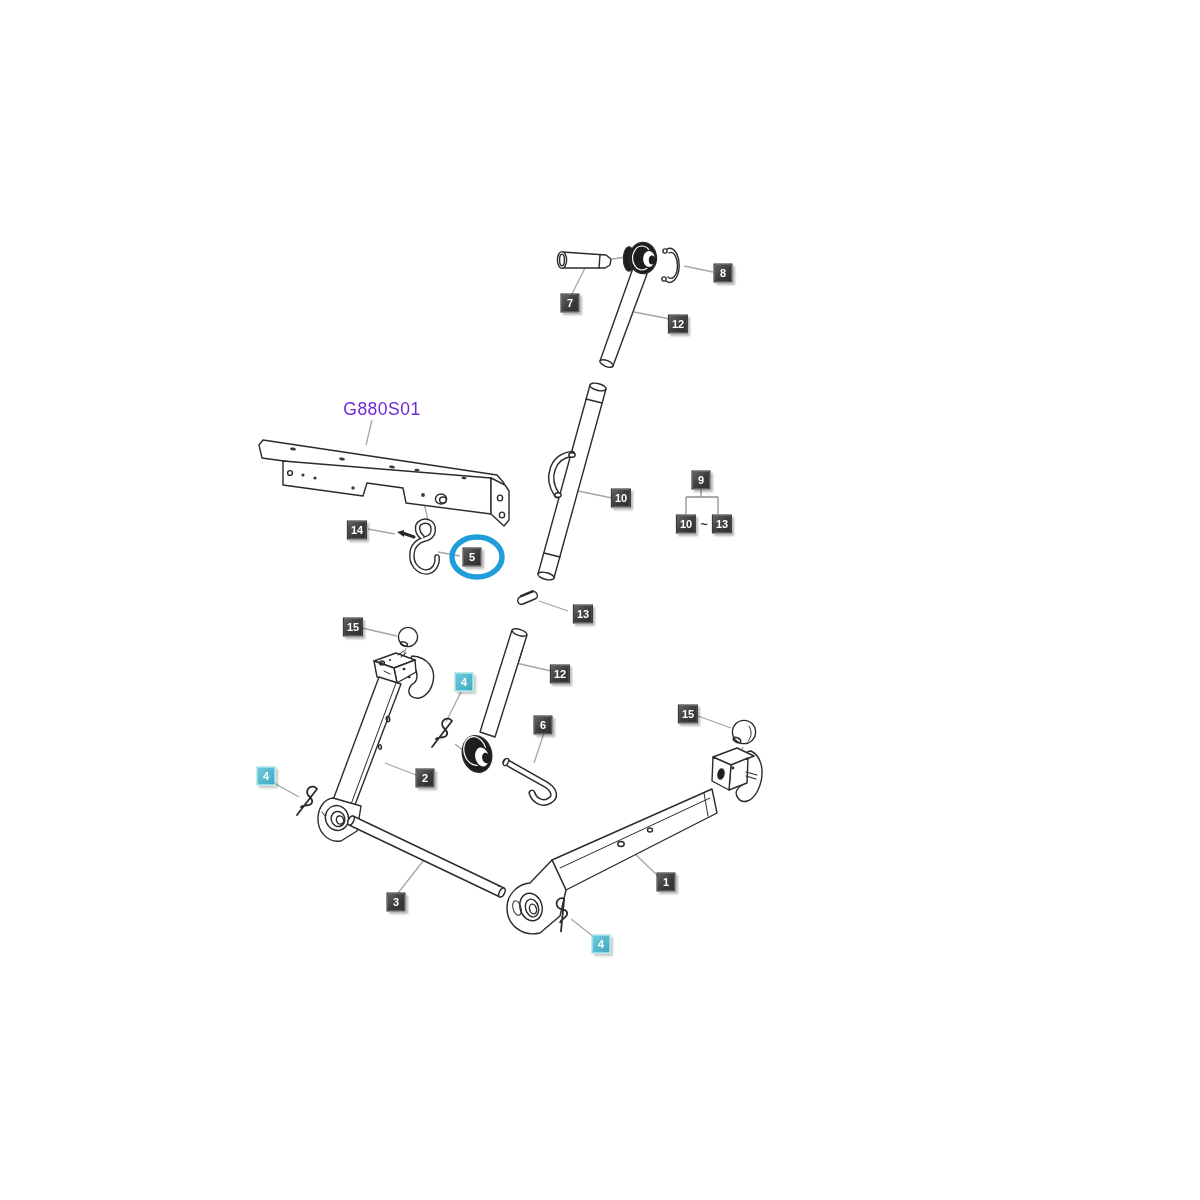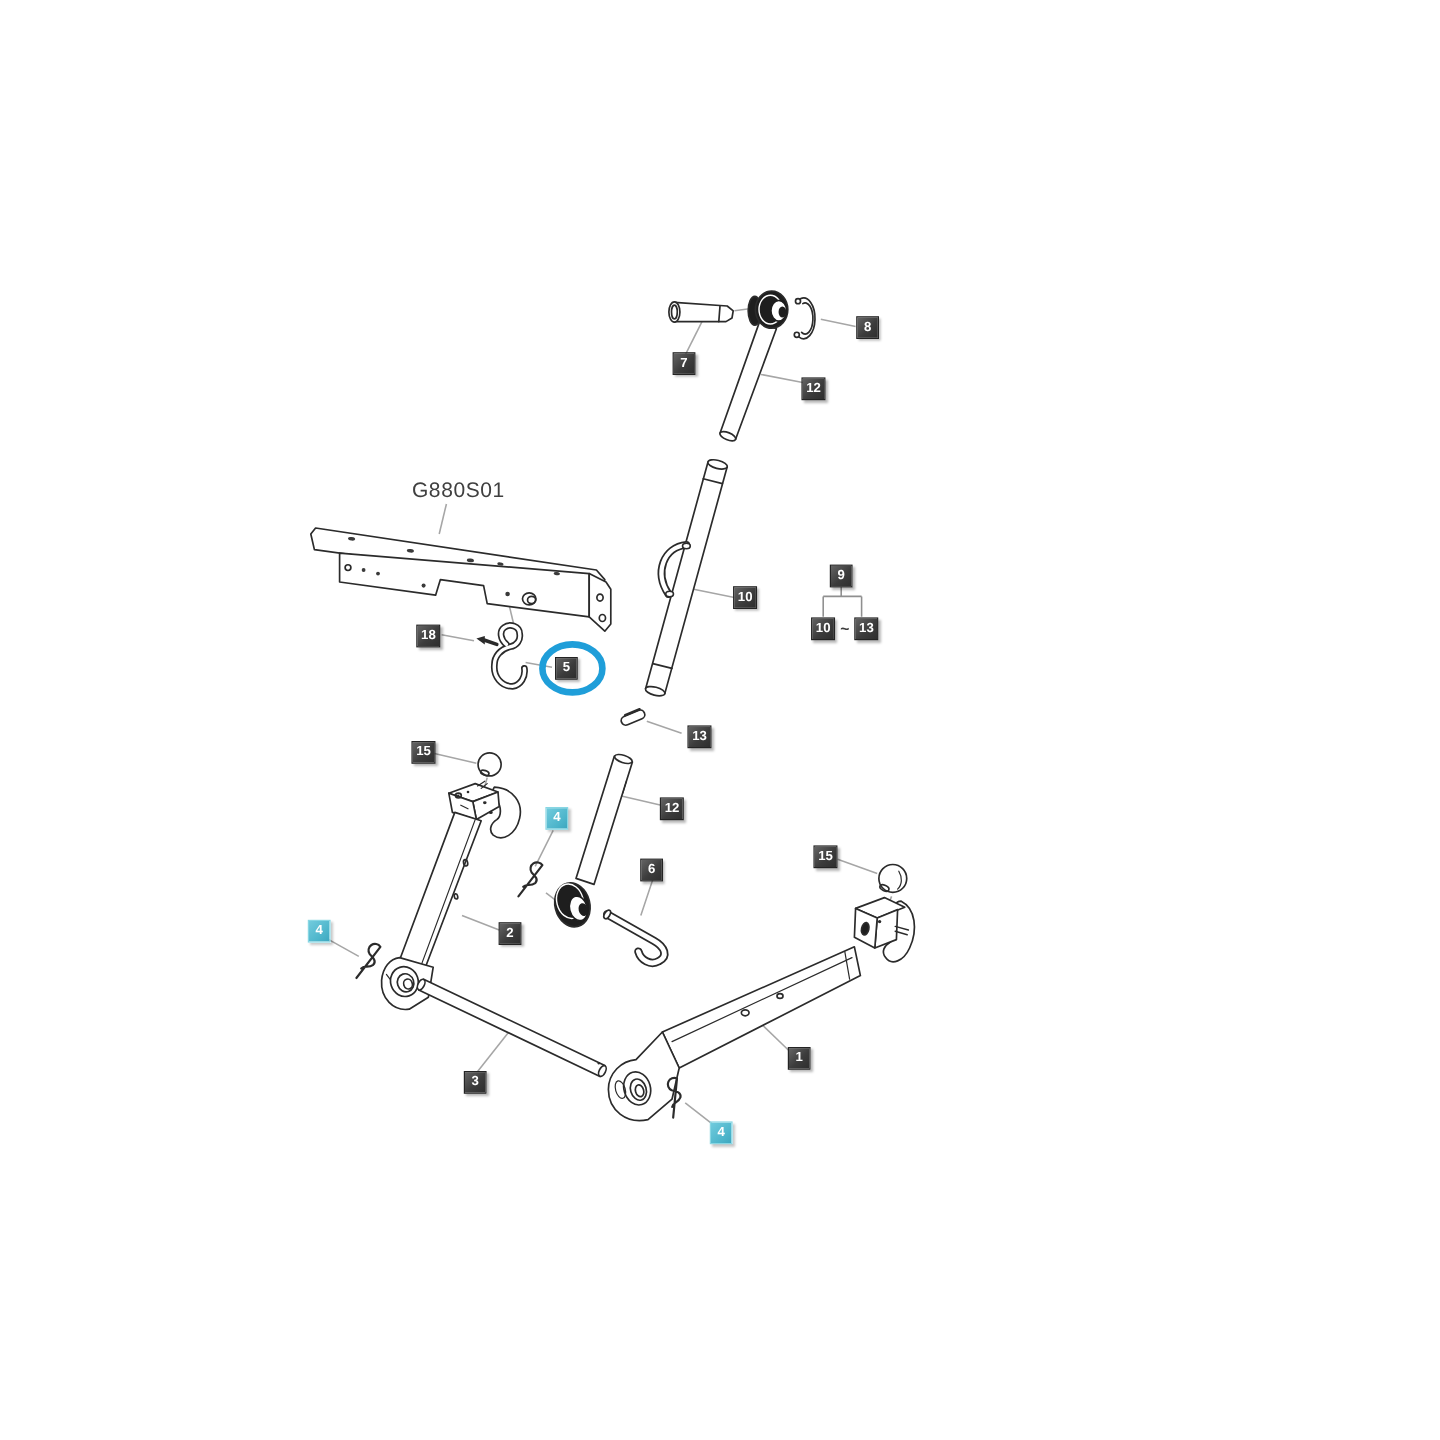--- a/index.html
+++ b/index.html
@@ -3,21 +3,21 @@
 <meta charset="utf-8">
 <style>
   html,body { margin:0; padding:0; background:#fff; }
   .stage {
     position:relative; width:1200px; height:1200px; background:#fff;
     overflow:hidden; font-family:"Liberation Sans", sans-serif;
   }
   .stage svg { position:absolute; left:0; top:0; }
   .diagram-title {
     position:absolute; transform:translate(-50%,-50%);
-    font-size:17.5px; color:#404040; letter-spacing:0.5px; white-space:nowrap;
+    font-size:17.5px; color:#6d28d9; letter-spacing:0.5px; white-space:nowrap;
   }
   .lbl {
     position:absolute; transform:translate(-50%,-50%);
     height:17px; min-width:11px; padding:0 3px;
     display:flex; align-items:center; justify-content:center;
     font-size:11px; font-weight:bold; color:#fff; line-height:1;
     box-sizing:content-box;
   }
   .lbl.dark {
     background:linear-gradient(135deg,#646464 0%,#3c3c3c 55%,#2e2e2e 100%);
@@ -243,21 +243,21 @@
 <div class="lbl dark" style="left:678px; top:324px;text-align:right;">12</div>
 <div class="lbl dark" style="left:723px; top:273px;">8</div>
 <div class="lbl dark" style="left:621px; top:498px;">10</div>
 <div class="lbl dark" style="left:701px; top:480px;">9</div>
 <div class="lbl dark" style="left:686px; top:524px;">10</div>
 <div class="tilde-lbl" style="left:704px; top:524px;">~</div>
 <div class="lbl dark" style="left:722px; top:524px;">13</div>
 <div class="lbl dark" style="left:583px; top:614px;">13</div>
 <div class="lbl dark" style="left:560px; top:674px;">12</div>
 <div class="lbl dark" style="left:543px; top:725px;">6</div>
-<div class="lbl dark" style="left:357px; top:530px;">18</div>
+<div class="lbl dark" style="left:357px; top:530px;">14</div>
 <div class="lbl dark" style="left:472px; top:557px;">5</div>
 <div class="lbl dark" style="left:353px; top:627px;">15</div>
 <div class="lbl dark" style="left:688px; top:714px;">15</div>
 <div class="lbl dark" style="left:425px; top:778px;">2</div>
 <div class="lbl dark" style="left:666px; top:882px;">1</div>
 <div class="lbl dark" style="left:396px; top:902px;">3</div>
 <div class="lbl teal" style="left:266px; top:776px;">4</div>
 <div class="lbl teal" style="left:464px; top:682px;">4</div>
 <div class="lbl teal" style="left:601px; top:944px;">4</div>
 

